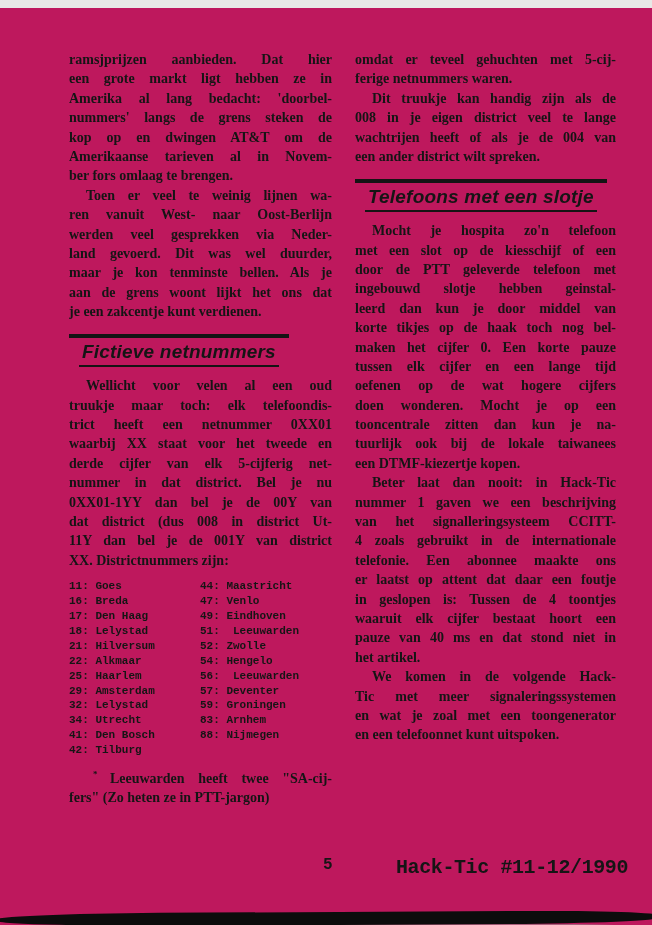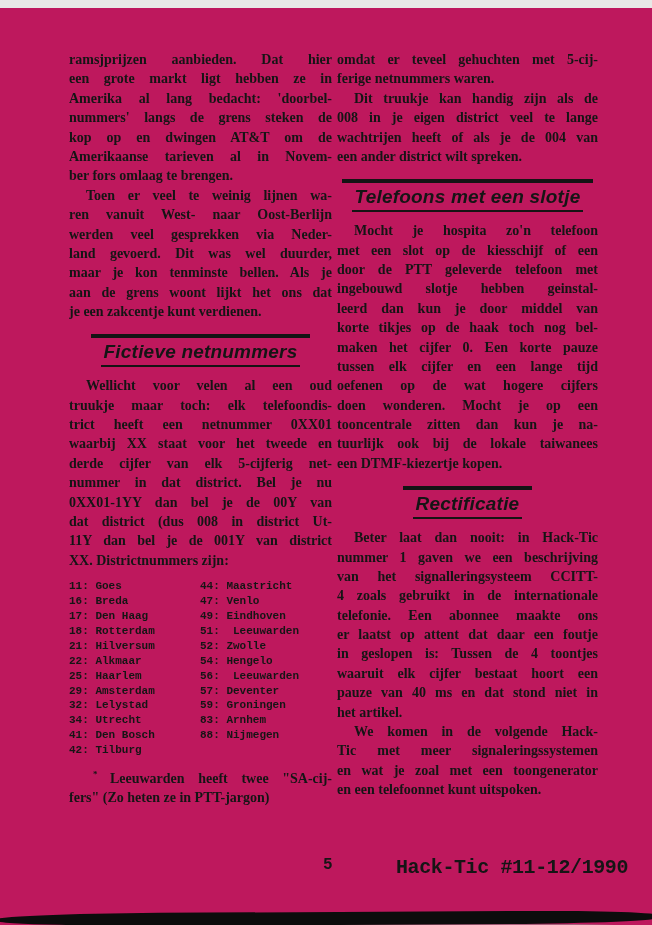--- a/index.html
+++ b/index.html
@@ -1,29 +1,29 @@
 <!DOCTYPE html>
 <html><head>
 <meta charset="utf-8">
 <style>
   html,body{margin:0;padding:0;background:#e8e8e6;}
   .page{position:relative;width:652px;height:925px;background:#be185d;overflow:hidden;color:#151515;margin:8px auto;}
   .col{position:absolute;top:42px;}
   .col-left{left:69px;width:263px;}
-  .col-right{left:337px;width:261px;}
+  .col-right{left:355px;width:261px;}
   .para .line{
     font-family:"Liberation Serif",serif;font-weight:700;font-size:14px;line-height:19.4px;
     height:19.4px;overflow:hidden;text-align:justify;text-align-last:justify;
   }
   .line.last{text-align-last:left;}
   .line.indent{text-indent:17px;}
   .footnote{margin-top:11px;}
   .footnote .line:first-child{text-indent:24px;}
   .footnote sup{font-size:9px;line-height:0;}
-  .heading{text-align:center;margin:13px 0 9px;}
+  .heading{margin:13px 0 9px;}
   .h-rule-wrap{display:inline-block;border-top:4px solid #141414;padding:3px 10px 0;}
   .h-text{
     display:inline-block;font-family:"Liberation Sans",sans-serif;font-style:italic;font-weight:700;
     font-size:19px;line-height:1.15;border-bottom:2px solid #141414;padding:0 3px 2px;letter-spacing:.2px;
   }
   .table{margin-top:9px;}
   .t-row{white-space:pre;font-family:"Liberation Mono",monospace;font-weight:700;font-size:11px;line-height:14.9px;}
   .t-cell-left{display:inline-block;width:131px;}
   .footer-page{position:absolute;left:323px;top:848px;font-family:"Liberation Mono",monospace;font-weight:700;font-size:16px;}
   .footer-issue{position:absolute;left:396px;top:848px;font-family:"Liberation Mono",monospace;font-weight:700;font-size:20px;letter-spacing:-.4px;}
@@ -69,21 +69,21 @@
         <div class="line">nummer in dat district. Bel je nu</div>
         <div class="line">0XX01-1YY dan bel je de 00Y van</div>
         <div class="line">dat district (dus 008 in district Ut-</div>
         <div class="line">11Y dan bel je de 001Y van district</div>
         <div class="line last">XX. Districtnummers zijn:</div>
       </div>
       <div class="table">
         <div class="t-row"><span class="t-cell-left">11: Goes</span><span>44: Maastricht</span></div>
         <div class="t-row"><span class="t-cell-left">16: Breda</span><span>47: Venlo</span></div>
         <div class="t-row"><span class="t-cell-left">17: Den Haag</span><span>49: Eindhoven</span></div>
-        <div class="t-row"><span class="t-cell-left">18: Rotterdam</span><span>51:  Leeuwarden</span></div>
+        <div class="t-row"><span class="t-cell-left">18: Lelystad</span><span>51:  Leeuwarden</span></div>
         <div class="t-row"><span class="t-cell-left">21: Hilversum</span><span>52: Zwolle</span></div>
         <div class="t-row"><span class="t-cell-left">22: Alkmaar</span><span>54: Hengelo</span></div>
         <div class="t-row"><span class="t-cell-left">25: Haarlem</span><span>56:  Leeuwarden</span></div>
         <div class="t-row"><span class="t-cell-left">29: Amsterdam</span><span>57: Deventer</span></div>
         <div class="t-row"><span class="t-cell-left">32: Lelystad</span><span>59: Groningen</span></div>
         <div class="t-row"><span class="t-cell-left">34: Utrecht</span><span>83: Arnhem</span></div>
         <div class="t-row"><span class="t-cell-left">41: Den Bosch</span><span>88: Nijmegen</span></div>
         <div class="t-row"><span class="t-cell-left">42: Tilburg</span><span></span></div>
       </div>
       <div class="para footnote">
@@ -111,21 +111,20 @@
         <div class="line">leerd dan kun je door middel van</div>
         <div class="line">korte tikjes op de haak toch nog bel-</div>
         <div class="line">maken het cijfer 0. Een korte pauze</div>
         <div class="line">tussen elk cijfer en een lange tijd</div>
         <div class="line">oefenen op de wat hogere cijfers</div>
         <div class="line">doen wonderen. Mocht je op een</div>
         <div class="line">tooncentrale zitten dan kun je na-</div>
         <div class="line">tuurlijk ook bij de lokale taiwanees</div>
         <div class="line last">een DTMF-kiezertje kopen.</div>
       </div>
-      <div class="heading"><span class="h-rule-wrap"><span class="h-text">Rectificatie</span></span></div>
       <div class="para">
         <div class="line indent">Beter laat dan nooit: in Hack-Tic</div>
         <div class="line">nummer 1 gaven we een beschrijving</div>
         <div class="line">van het signalleringsysteem CCITT-</div>
         <div class="line">4 zoals gebruikt in de internationale</div>
         <div class="line">telefonie. Een abonnee maakte ons</div>
         <div class="line">er laatst op attent dat daar een foutje</div>
         <div class="line">in geslopen is: Tussen de 4 toontjes</div>
         <div class="line">waaruit elk cijfer bestaat hoort een</div>
         <div class="line">pauze van 40 ms en dat stond niet in</div>

